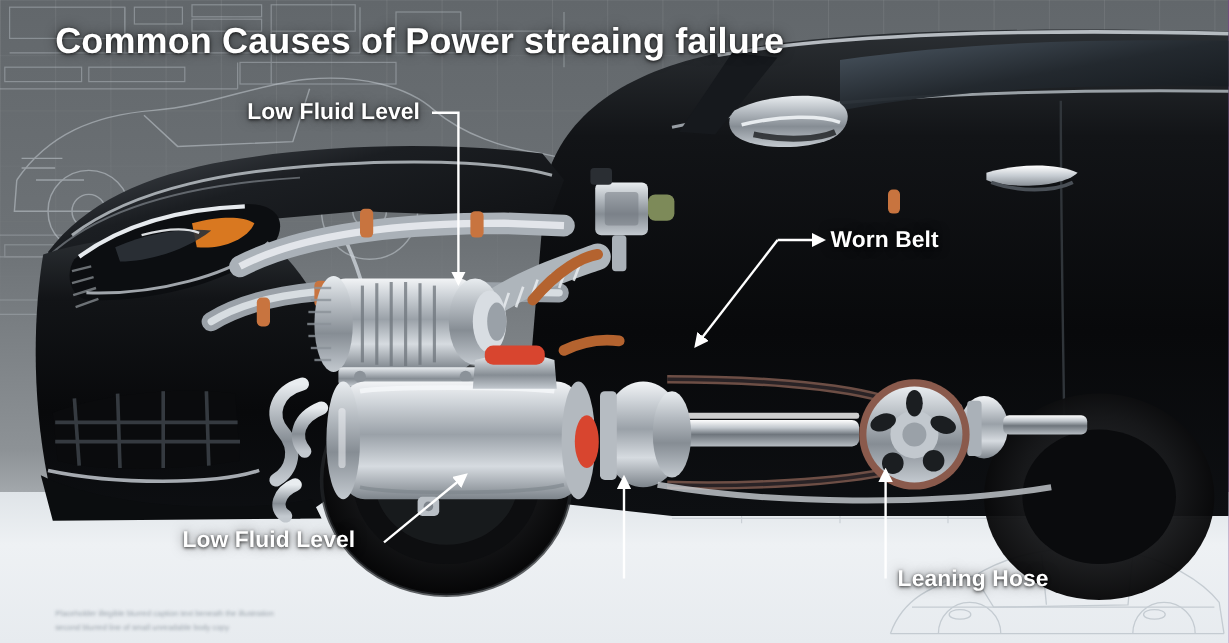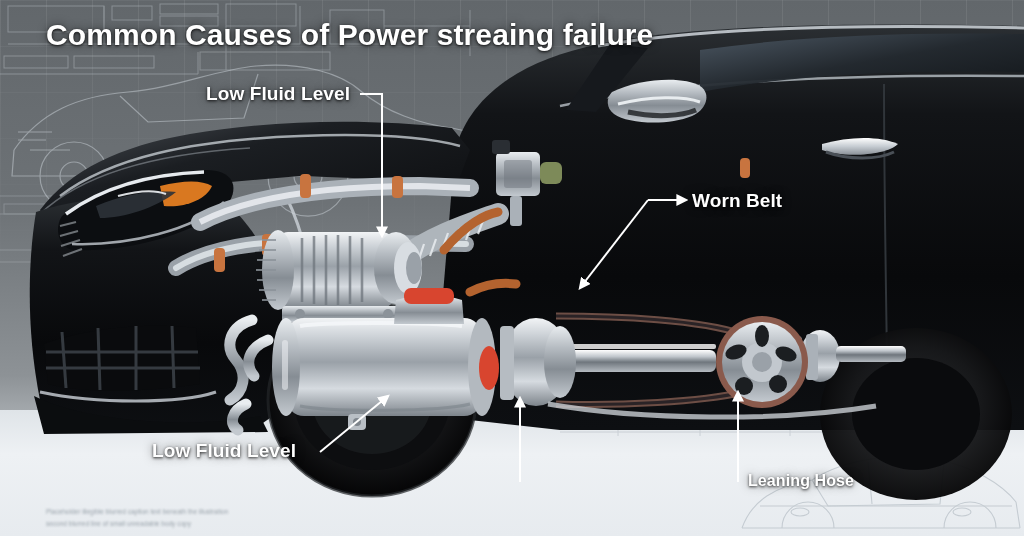--- a/index.html
+++ b/index.html
@@ -46,21 +46,21 @@
   
   .lbl{position:absolute;color:#fff;font-weight:bold;letter-spacing:.1px;
     text-shadow:0 1px 3px rgba(0,0,0,.85),0 0 10px rgba(0,0,0,.5);
     white-space:nowrap;}
 
   #title{left:46px;top:18px;font-size:30px;line-height:1.1;}
   #lbl-low-1{left:206px;top:83px;font-size:19px;}
   #lbl-worn{left:692px;top:190px;font-size:19px;}
   #lbl-low-2{left:152px;top:440px;font-size:19px;}
   #lbl-leaking{left:530px;top:472px;font-size:19px;}
-  #lbl-leaning{left:748px;top:472px;font-size:16px;}
+  #lbl-leaning{left:748px;top:472px;font-size:19px;}
 
   .leaders{position:absolute;left:0;top:0;width:1024px;height:536px;pointer-events:none;}
 
   .caption{position:absolute;left:46px;top:506px;width:470px;
     font-size:6.5px;line-height:1.85;color:#9aa3ab;
     filter:blur(1.25px);user-select:none;}
   .caption span{display:block;}
 </style>
 </head>
 <body>

